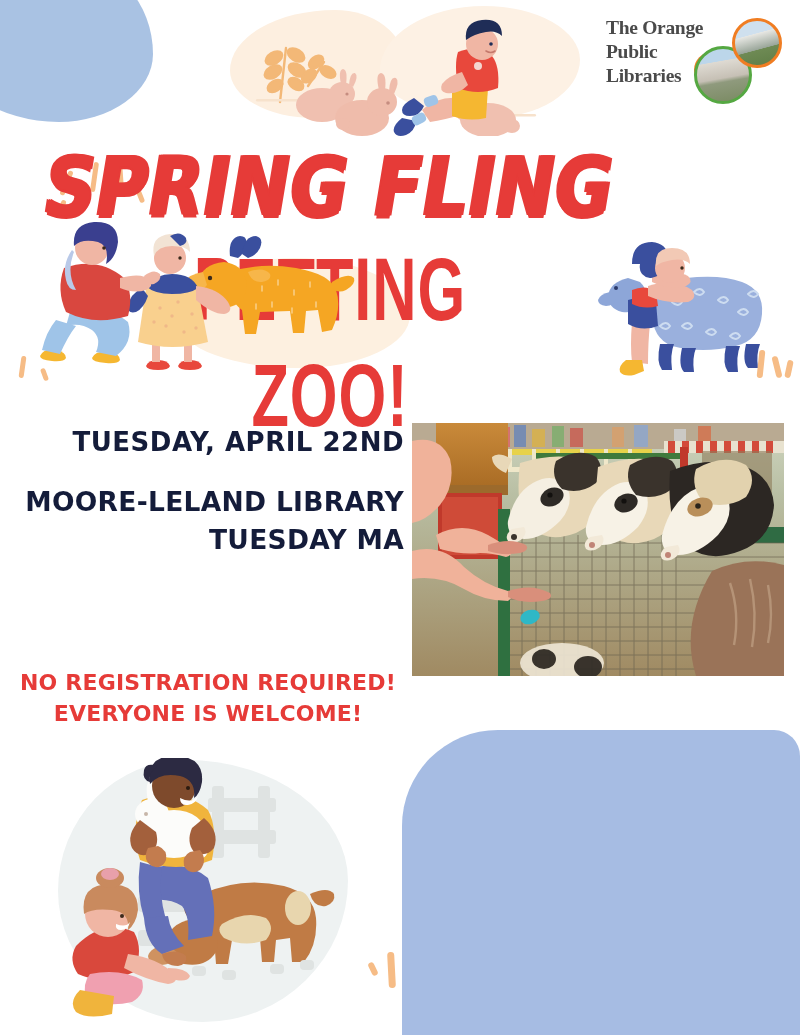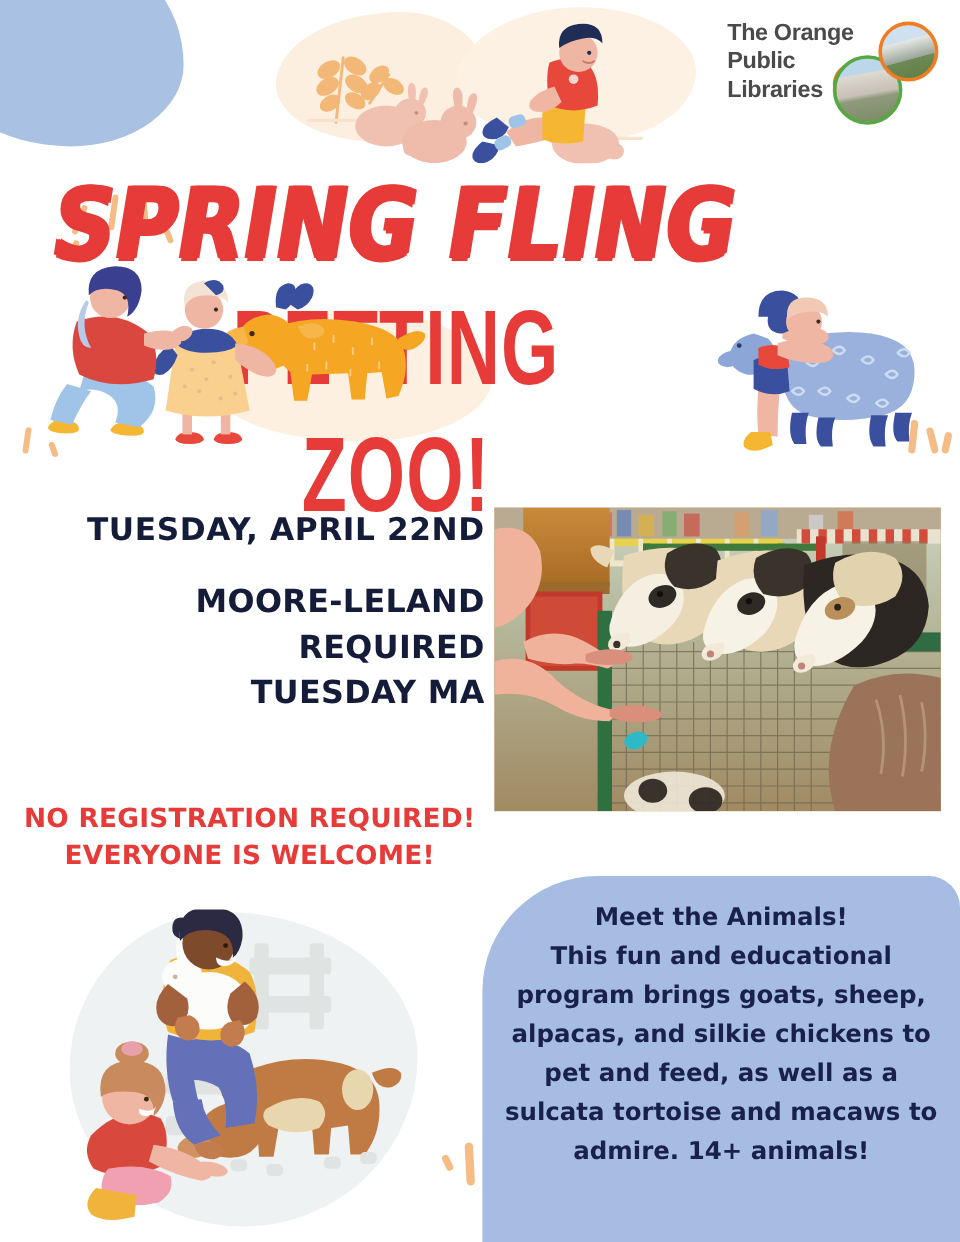--- a/index.html
+++ b/index.html
@@ -32,21 +32,21 @@
   }
   .blob-grey-bl {
     position:absolute; left:58px; top:760px; width:290px; height:262px;
     background:#eef2f2; border-radius:44% 56% 50% 50% / 50% 46% 54% 50%;
   }
 
   
   .logo { position:absolute; right:16px; top:14px; width:178px; height:98px; }
   .logo-text {
     position:absolute; left:0; top:2px; width:120px;
-    font-family:Liberation Sans, sans-serif; font-weight:bold;
+    font-family:Liberation Serif, serif; font-weight:bold;
     font-size:19.5px; line-height:1.22; color:#4a4a4a; letter-spacing:-.3px;
   }
   .logo-dot {
     position:absolute; left:88px; top:38px; width:36px; height:36px;
     border-radius:50%; background:#f07d22;
   }
   .logo-badge { position:absolute; border-radius:50%; overflow:hidden; }
   .logo-badge-a {
     right:2px; top:4px; width:50px; height:50px;
     border:3.5px solid #f07d22;
@@ -330,21 +330,21 @@
         <rect x="160" y="112" width="6" height="28" rx="3" transform="rotate(6 163 126)"></rect>
         <rect x="176" y="118" width="6" height="22" rx="3" transform="rotate(-14 179 129)"></rect>
         <rect x="188" y="122" width="6" height="18" rx="3" transform="rotate(12 191 131)"></rect>
       </g>
     </svg>
   </div>
 
   <div class="details">
     <div class="det-line">TUESDAY, APRIL 22ND</div>
     <div class="det-block">
-      <div class="det-line-lg">MOORE-LELAND REQUIRED</div>
+      <div class="det-line-lg">MOORE-LELAND LIBRARY</div>
       <div class="det-line-lg">TUESDAY MA</div>
     </div>
   </div>
 
   <div class="welcome">
     <div>NO REGISTRATION REQUIRED!</div>
     <div>EVERYONE IS WELCOME!</div>
   </div>
 
   <div class="photo">
@@ -557,18 +557,14 @@
     <div class="logo-text">
       <div>The Orange</div>
       <div>Public</div>
       <div>Libraries</div>
     </div>
     <div class="logo-badge logo-badge-b"></div>
     <div class="logo-badge logo-badge-a"></div>
   </div>
 
   <div class="info-box"></div>
-  <div class="info-text">
-    <div>Meet the Animals!</div>
-    <div>This fun and educational program brings goats, sheep, alpacas, and silkie chickens to pet and feed, as well as a sulcata tortoise and macaws to admire. 14+ animals!</div>
-  </div>
 
 </div>
 
 </body></html>

